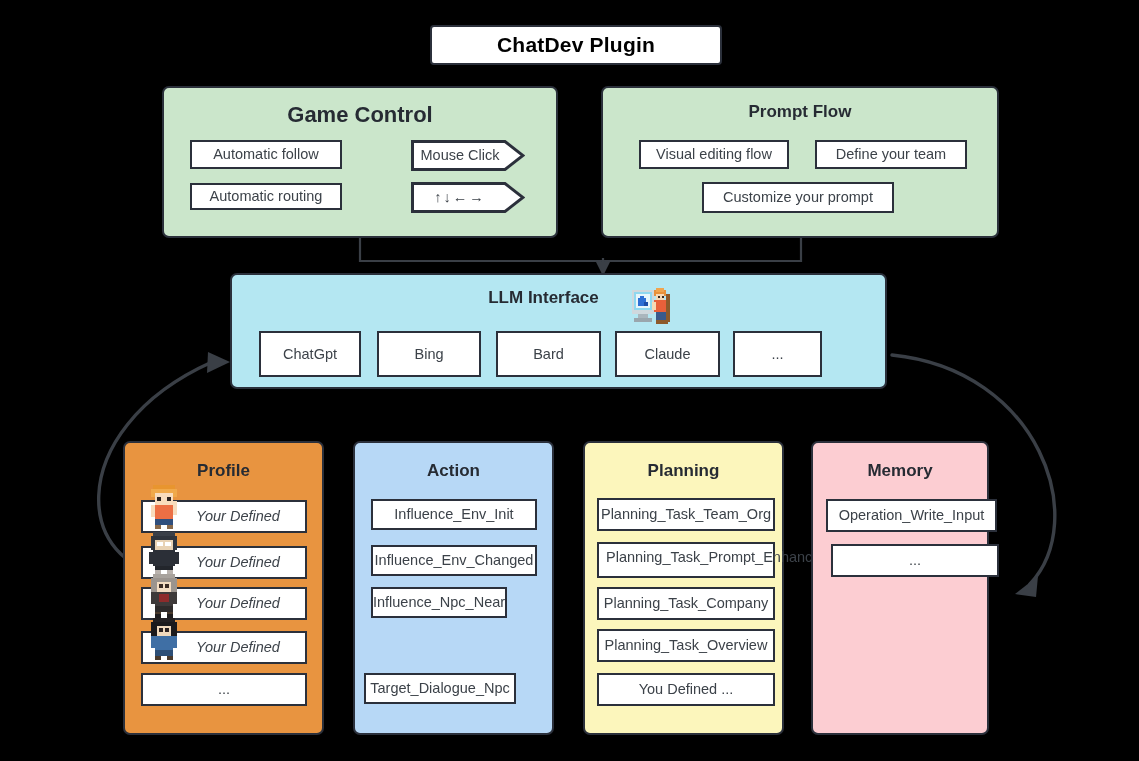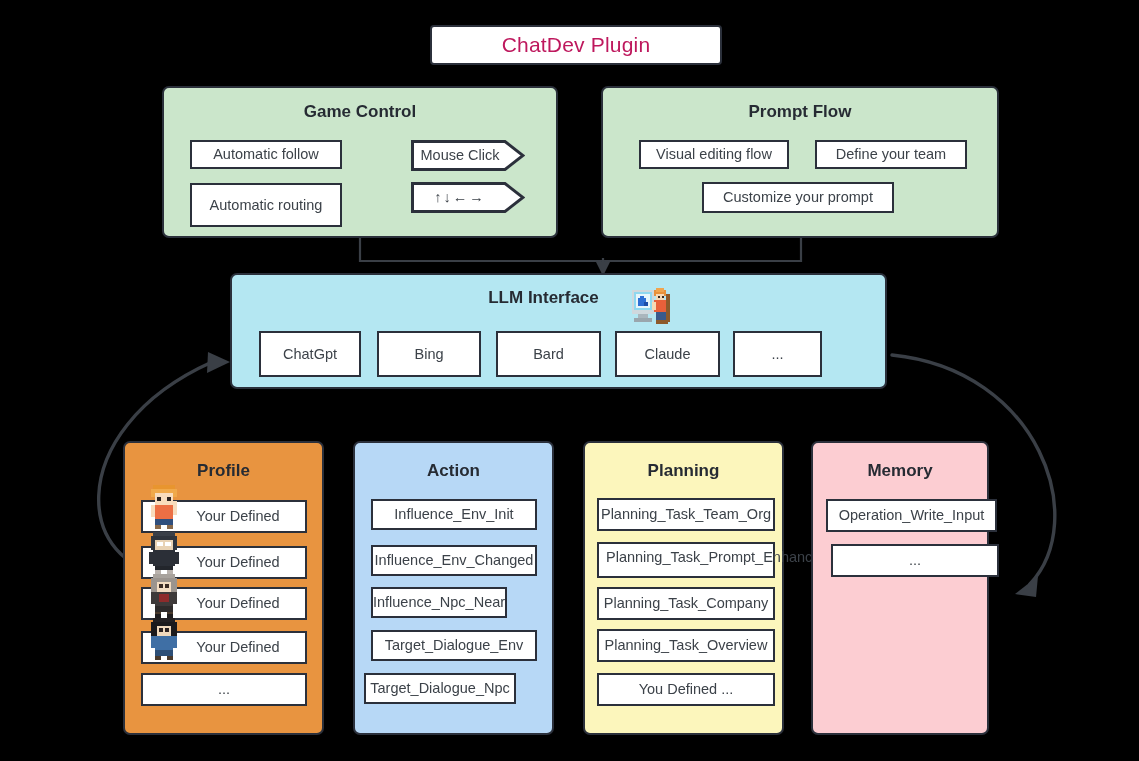--- a/index.html
+++ b/index.html
@@ -27,23 +27,23 @@
     border-radius: 3px;
     display: flex;
     align-items: center;
     justify-content: center;
     text-align: center;
   }
 
   
   .title-box {
     background: #ffffff;
-    font-weight: normal;
+    font-weight: bold;
     font-size: 21px;
-    color: #be185d;
+    color: #000000;
     border-radius: 4px;
     letter-spacing: .2px;
   }
 
   
   .group {
     position: absolute;
     box-sizing: border-box;
     border: 2.5px solid #2b303b;
     border-radius: 7px;
@@ -72,21 +72,21 @@
     border: 2.5px solid #2b303b;
     display: flex;
     align-items: center;
     justify-content: center;
     text-align: center;
     color: #3c4249;
     font-size: 14.5px;
     line-height: 1.15;
     padding: 0 6px;
   }
-  .chip.pad-left { justify-content: center; padding-left: 34px; }
+  .chip.pad-left { justify-content: center; padding-left: 34px; font-style: italic; }
   .chip.wrap { align-items: flex-start; justify-content: flex-start; text-align: left; padding-top: 5px; padding-left: 7px; }
 
   
   .chip.arrow {
     border: none;
     background: transparent;
     padding: 0;
   }
   .chip.arrow .arrow-inner {
     position: absolute;
@@ -157,31 +157,31 @@
     <path class="thick" d="M 188,578 C 70,578 60,430 212,362"></path>
     <polygon class="arrowhead" points="208,352 230,362 207,373"></polygon>
 
     <path class="thick" d="M 892,355 C 1040,370 1090,520 1030,584"></path>
     <polygon class="arrowhead" points="1038,576 1015,594 1036,597"></polygon>
   </svg>
 
   <div class="node title-box" style="left:430px; top:25px; width:292px; height:40px;">ChatDev Plugin</div>
 
   <div class="group green" style="left:162px; top:86px; width:396px; height:152px;">
-    <div class="group-title" style="top:14px; font-size:17px;">Game Control</div>
+    <div class="group-title" style="top:14px; font-size:22px;">Game Control</div>
   </div>
   <div class="chip" style="left:190px; top:140px; width:152px; height:29px;">Automatic follow</div>
   <div class="chip arrow" style="left:411px; top:140px; width:114px; height:31px;">
     <div class="arrow-inner"></div>
     <svg class="arrow-stroke" viewBox="0 0 114 31" preserveAspectRatio="none">
       <polygon points="1.5,1.5 94,1.5 112,15.5 94,29.5 1.5,29.5" vector-effect="non-scaling-stroke"></polygon>
     </svg>
     <span class="arrow-label">Mouse Click</span>
   </div>
-  <div class="chip" style="left:190px; top:183px; width:152px; height:44px;">Automatic routing</div>
+  <div class="chip" style="left:190px; top:183px; width:152px; height:27px;">Automatic routing</div>
   <div class="chip arrow" style="left:411px; top:182px; width:114px; height:31px;">
     <div class="arrow-inner"></div>
     <svg class="arrow-stroke" viewBox="0 0 114 31" preserveAspectRatio="none">
       <polygon points="1.5,1.5 94,1.5 112,15.5 94,29.5 1.5,29.5" vector-effect="non-scaling-stroke"></polygon>
     </svg>
     <span class="arrow-label" style="letter-spacing:2px;">↑↓←→</span>
   </div>
 
   <div class="group green" style="left:601px; top:86px; width:398px; height:152px;">
     <div class="group-title" style="top:14px; font-size:17px;">Prompt Flow</div>
@@ -299,21 +299,20 @@
   </svg>
 
   <div class="chip" style="left:141px; top:673px; width:166px; height:33px;">...</div>
 
   <div class="group blue" style="left:353px; top:441px; width:201px; height:294px;">
     <div class="group-title" style="top:18px; font-size:17px;">Action</div>
   </div>
   <div class="chip" style="left:371px; top:499px; width:166px; height:31px;">Influence_Env_Init</div>
   <div class="chip" style="left:371px; top:545px; width:166px; height:31px;">Influence_Env_Changed</div>
   <div class="chip" style="left:371px; top:587px; width:136px; height:31px;">Influence_Npc_Near</div>
-  <div class="chip" style="left:371px; top:630px; width:166px; height:31px;">Target_Dialogue_Env</div>
   <div class="chip" style="left:364px; top:673px; width:152px; height:31px;">Target_Dialogue_Npc</div>
 
   <div class="group yellow" style="left:583px; top:441px; width:201px; height:294px;">
     <div class="group-title" style="top:18px; font-size:17px;">Planning</div>
   </div>
   <div class="chip" style="left:597px; top:498px; width:178px; height:33px;">Planning_Task_Team_Org</div>
   <div class="chip wrap" style="left:597px; top:542px; width:178px; height:36px;">Planning_Task_Prompt_Enhance</div>
   <div class="chip" style="left:597px; top:629px; width:178px; height:33px;">Planning_Task_Overview</div>
   <div class="chip" style="left:597px; top:587px; width:178px; height:33px;">Planning_Task_Company</div>
   <div class="chip" style="left:597px; top:673px; width:178px; height:33px;">You Defined ...</div>

